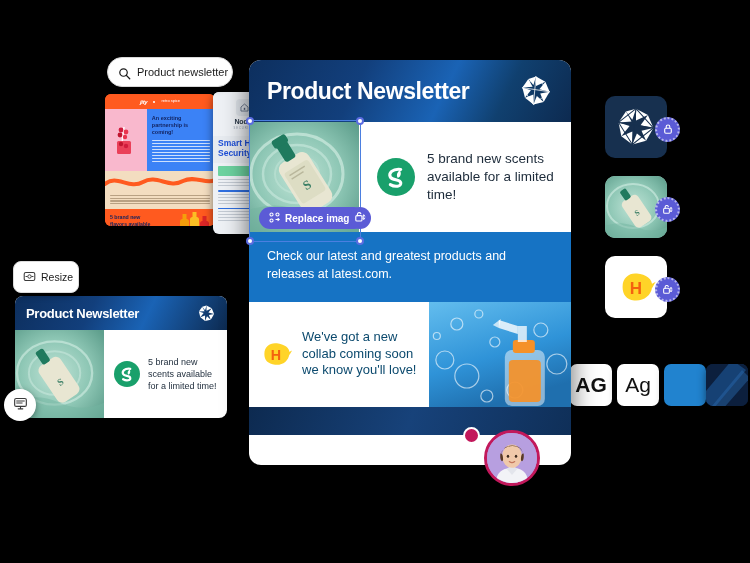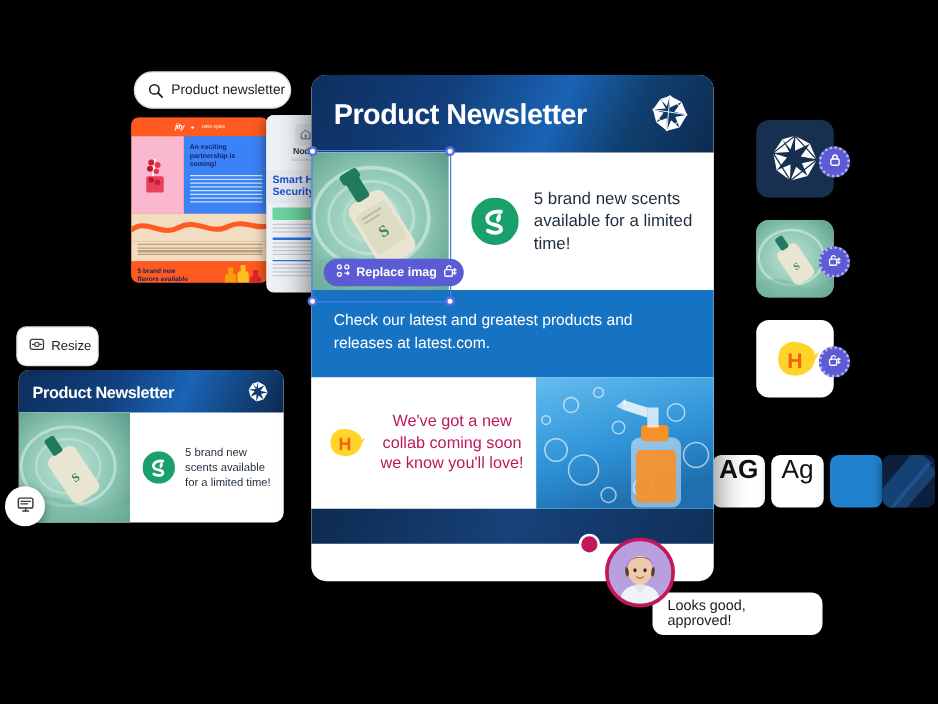--- a/index.html
+++ b/index.html
@@ -91,21 +91,21 @@
   .mc-copy1 { font-size: 13.5px; color:#1d2b3a; line-height:1.32; }
 
   .mc-band {
     background: #1673c4; padding: 16px 18px 18px 18px;
   }
   .mc-band p { color:#fff; font-size:12.5px; line-height:1.42; }
 
   .mc-row2 { display:flex; height: 105px; background:#fff; }
   .mc-row2-l { width: 56%; display:flex; align-items:center; gap:9px; padding: 0 8px 0 10px;}
   .lemon { width: 34px; height: 30px; flex:0 0 auto;}
-  .mc-copy2 { font-size: 13px; color:#be185d; line-height:1.3;text-align:center; }
+  .mc-copy2 { font-size: 13px; color:#0c4a6e; line-height:1.3; }
   .mc-row2-r { width:44%; position:relative; overflow:hidden; background:#3aa0de; }
 
   .mc-footer {
     height: 28px;
     background: linear-gradient(110deg,#0d2a50 0%,#17427a 50%,#0f2f58 100%);
   }
 
   
   .sel-box {
     position:absolute; left:249px; top:120px; width:112px; height:122px;
@@ -179,21 +179,21 @@
     border:2px dotted rgba(255,255,255,.55); z-index:12;
   }
   .badge-1 { left:655px; top:117px; }
   .badge-2 { left:655px; top:197px; }
   .badge-3 { left:655px; top:277px; }
 
   
   .sw {
     position:absolute; top:364px; width:42px; height:42px; border-radius:7px;
     box-shadow:0 3px 9px rgba(0,0,0,.5);
-    display:flex; justify-content:center;
+    display:flex; align-items:center; justify-content:center;
     font-size:21px; color:#111;
   }
   .sw-1 { left:570px; background:#fff; font-weight:800; }
   .sw-2 { left:617px; background:#fff; font-weight:400; }
   .sw-3 { left:664px; background:#2183cf; }
   .sw-4 { left:706px; background:linear-gradient(130deg,#0c1f3d 0%,#123c70 45%,#0a1a33 100%); }
 
   
   .avatar {
     position:absolute; left:484px; top:430px; width:56px; height:56px;
@@ -636,17 +636,14 @@
       <path d="M22 40 L28 47 L34 40 L31 38 L25 38 Z" fill="#e3e5ec"></path>
       <ellipse cx="28" cy="26" rx="11" ry="13" fill="#f0c9aa"></ellipse>
       <path d="M16 24 C16 12, 40 11, 40 24 C40 18, 36 14, 28 14 C21 14, 17 18, 16 24 Z" fill="#5a3a26"></path>
       <path d="M15 23 C14 30, 17 34, 18 30 C18 25, 17 23, 15 23 Z" fill="#5a3a26"></path>
       <path d="M41 23 C42 30, 39 34, 38 30 C38 25, 39 23, 41 23 Z" fill="#5a3a26"></path>
       <ellipse cx="23.5" cy="26" rx="1.4" ry="1.7" fill="#3c2a1d"></ellipse>
       <ellipse cx="32.5" cy="26" rx="1.4" ry="1.7" fill="#3c2a1d"></ellipse>
       <path d="M25 32 Q28 34.5 31 32" stroke="#c4765c" stroke-width="1.4" fill="none" stroke-linecap="round"></path>
     </svg>
   </div>
-  <div class="bubble">
-    <span>Looks good, approved!</span>
-  </div>
 
 </div>
 
 </body></html>

